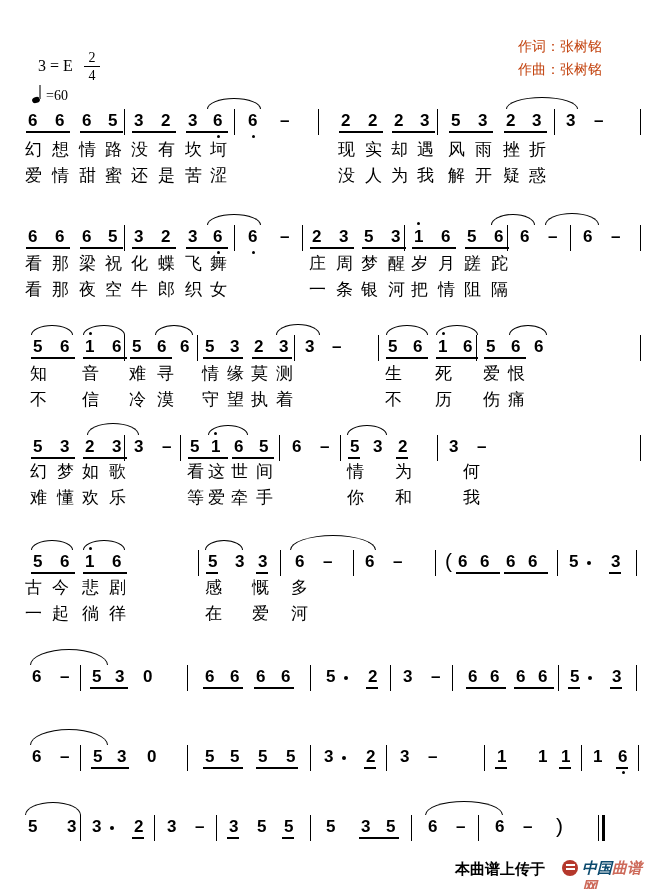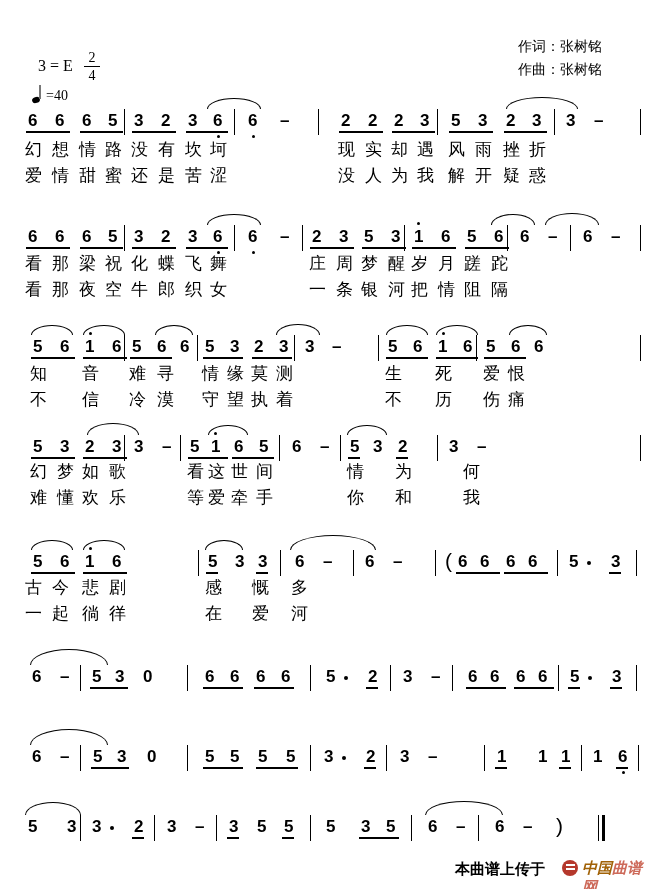--- a/index.html
+++ b/index.html
@@ -1,20 +1,20 @@
 <!DOCTYPE html>
 <html><head>
 <meta charset="utf-8">
 <style>
   html,body{margin:0;padding:0;background:#fff;}
   .page{position:relative;width:647px;height:889px;background:#ffffff;overflow:hidden;
         font-family:"Liberation Sans","DejaVu Sans",sans-serif;color:#000;}
   .title{position:absolute;top:12px;left:0;width:647px;text-align:center;
          font-family:"Liberation Serif","DejaVu Serif",serif;font-size:28px;letter-spacing:2px;}
-  .credit{position:absolute;left:518px;font-size:14px;color:#000000;
+  .credit{position:absolute;left:518px;font-size:14px;color:#c2410c;
           font-family:"Liberation Serif","DejaVu Serif",serif;}
   .credit.l1{top:38px;} .credit.l2{top:61px;}
   .keysig{position:absolute;left:38px;top:57px;font-size:16px;
           font-family:"Liberation Serif","DejaVu Serif",serif;}
   .meter{position:absolute;left:84px;top:50px;width:16px;text-align:center;
          font-family:"Liberation Serif","DejaVu Serif",serif;font-size:14px;line-height:15px;}
   .meter .bar{height:1px;background:#000;margin:1px 0;}
   .tempo{position:absolute;left:46px;top:88px;font-size:14px;
          font-family:"Liberation Serif","DejaVu Serif",serif;}
   .qnote-head{position:absolute;left:32px;top:97px;width:8px;height:6px;background:#000;
@@ -32,38 +32,38 @@
         border-radius:50% 50% 0 0 / 100% 100% 0 0;}
   .lyric{position:absolute;font-size:17px;line-height:19px;
          font-family:"Liberation Serif","DejaVu Serif",serif;}
   .footer-text{position:absolute;left:455px;top:860px;font-size:15px;font-weight:bold;}
   .logo-icon{position:absolute;left:562px;top:860px;width:16px;height:16px;border-radius:50%;
              background:#b5382c;}
   .logo-icon i{position:absolute;left:4px;width:9px;height:2px;background:#fff;}
   .logo-icon i.a{top:4px;} .logo-icon i.b{top:8px;}
   .site-name{position:absolute;left:582px;top:859px;font-size:15px;font-weight:bold;
              font-style:italic;}
-  .site-primary{color:#a16207;} .site-secondary{color:#cd6a5a;}
+  .site-primary{color:#0c4a6e;} .site-secondary{color:#cd6a5a;}
 </style>
 </head>
 <body>
 
 <div class="page">
   <div class="credit l1">作词：张树铭</div>
   <div class="credit l2">作曲：张树铭</div>
 
   <div class="keysig">3 = E</div>
   <div class="meter">
     <span>2</span>
     <div class="bar"></div>
     <span>4</span>
   </div>
   <div class="qnote-head"></div>
   <div class="qnote-stem"></div>
-  <div class="tempo">=40</div>
+  <div class="tempo">=60</div>
 
   <div id="score">
       <span class="note" style="left: 28px; top: 112px;">6</span>
       <span class="note" style="left: 55px; top: 112px;">6</span>
       <span class="note" style="left: 82px; top: 112px;">6</span>
       <span class="note" style="left: 108px; top: 112px;">5</span>
       <div class="barline" style="left: 124px; top: 109px;"></div>
       <span class="note" style="left: 134px; top: 112px;">3</span>
       <span class="note" style="left: 161px; top: 112px;">2</span>
       <span class="note" style="left: 188px; top: 112px;">3</span>

